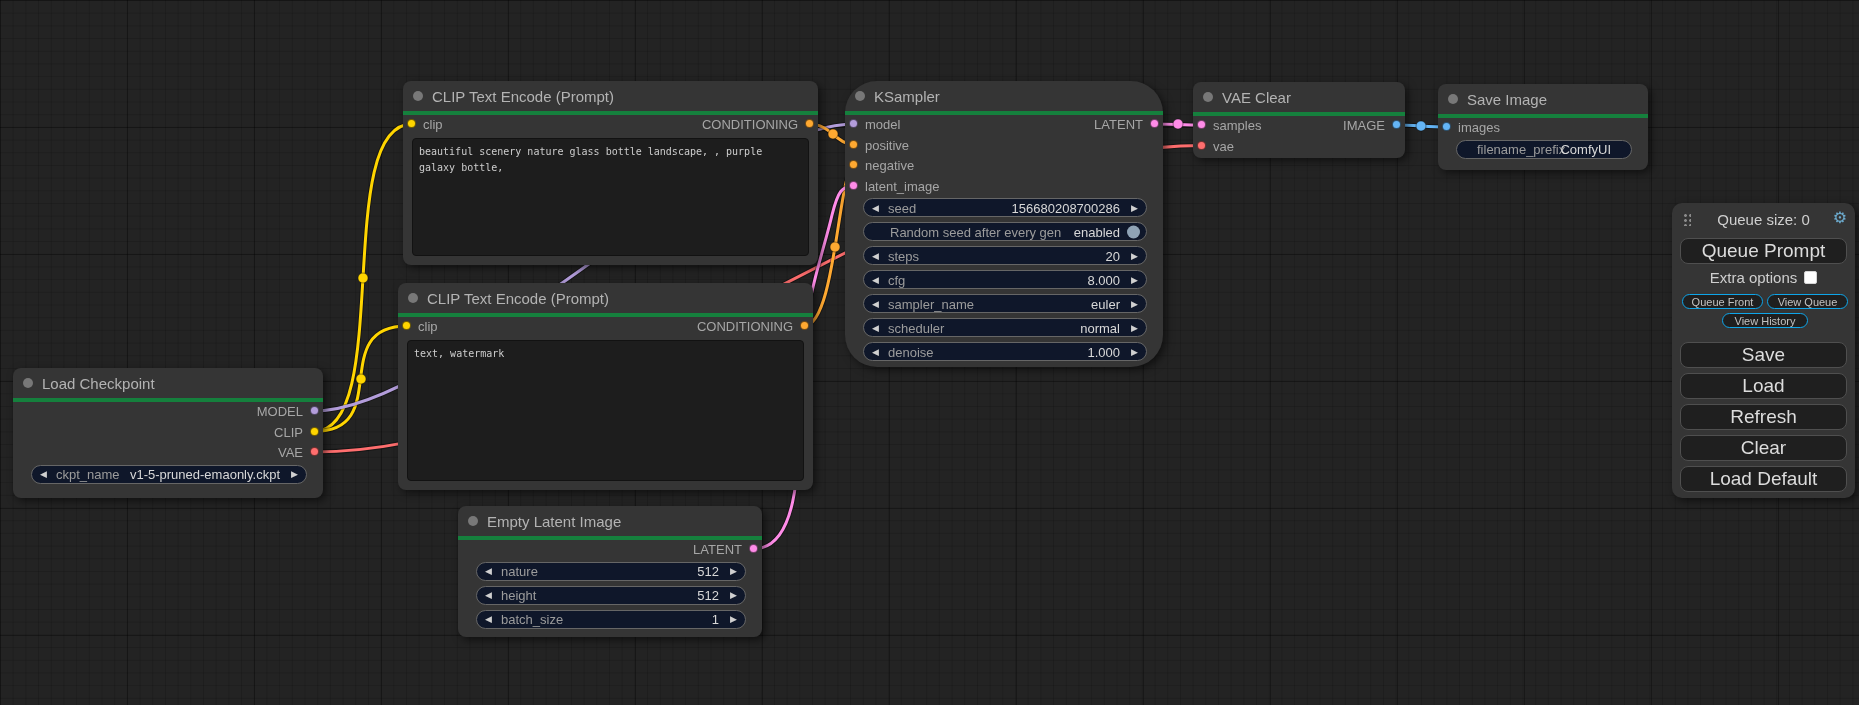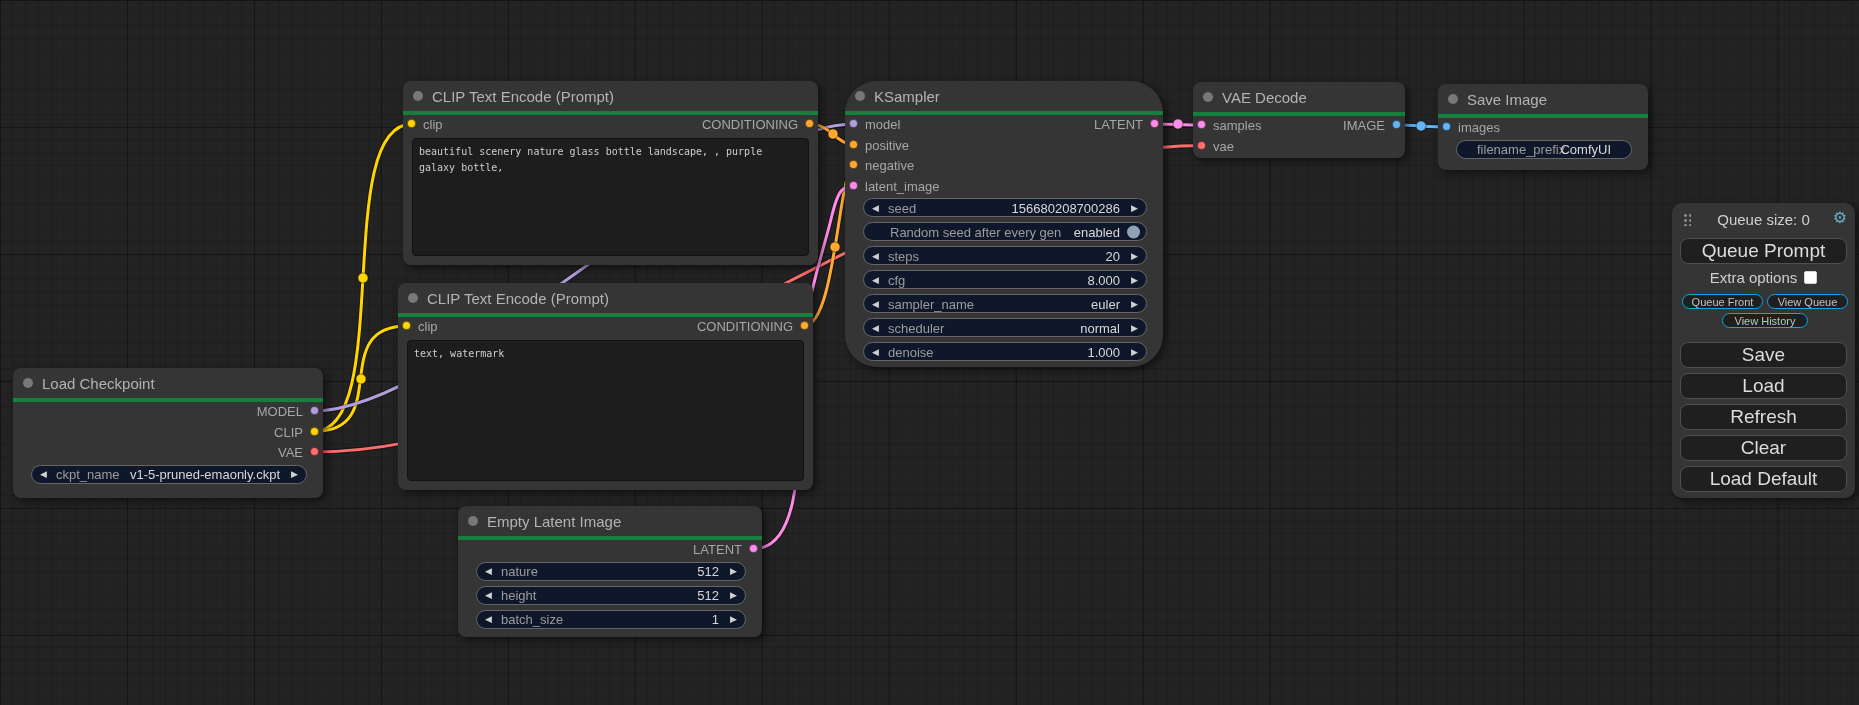--- a/index.html
+++ b/index.html
@@ -259,21 +259,21 @@
         <div class="widget" style="left: 18px; right: 16px; top: 261px;">
           <span class="arrow left">◀</span>
           <span class="w-label">denoise</span>
               <span class="w-value">1.000</span>
           <span class="arrow right">▶</span>
         </div>
       </div>
       <div class="node" style="left: 1193px; top: 82px; width: 212px; height: 76px;">
         <div class="node-header">
           <div class="collapse-dot"></div>
-                  <div class="node-title">VAE Decode</div>
+                  <div class="node-title">VAE Clear</div>
         </div>
         <div class="slot-row" style="top: 33px;">
           <div class="port-dot" style="left: 4px; top: 5px; background: rgb(255, 140, 232);"></div>
           <div class="port-label" style="left: 20px; text-align: right;">samples</div>
           <div class="port-dot" style="right: 4px; top: 5px; background: rgb(100, 181, 246);"></div>
           <div class="port-label" style="right: 20px;">IMAGE</div>
         </div>
         <div class="slot-row" style="top: 53.5px;">
           <div class="port-dot" style="left: 4px; top: 5px; background: rgb(255, 110, 110);"></div>
           <div class="port-label" style="left: 20px;">vae</div>

